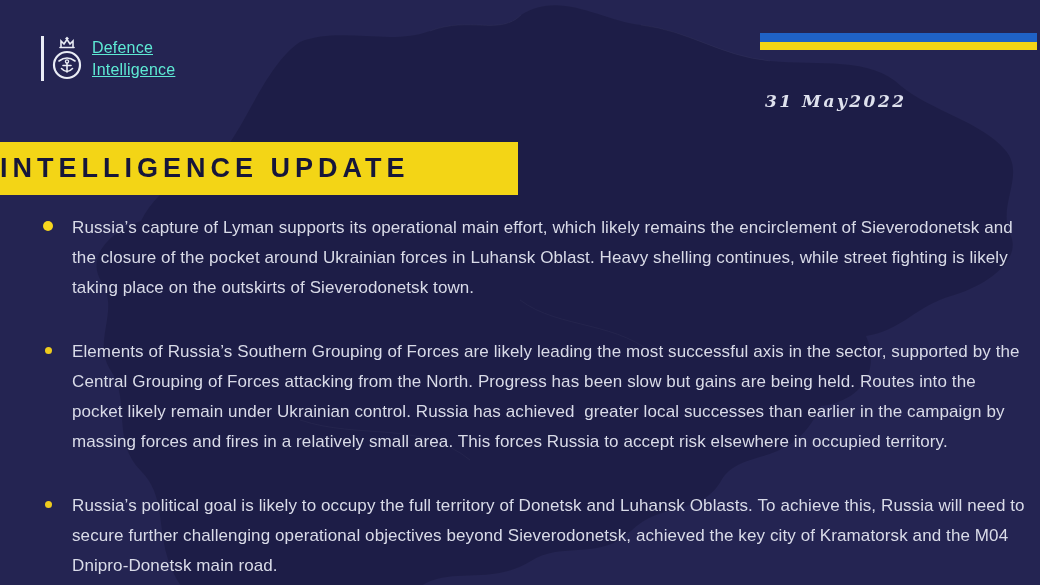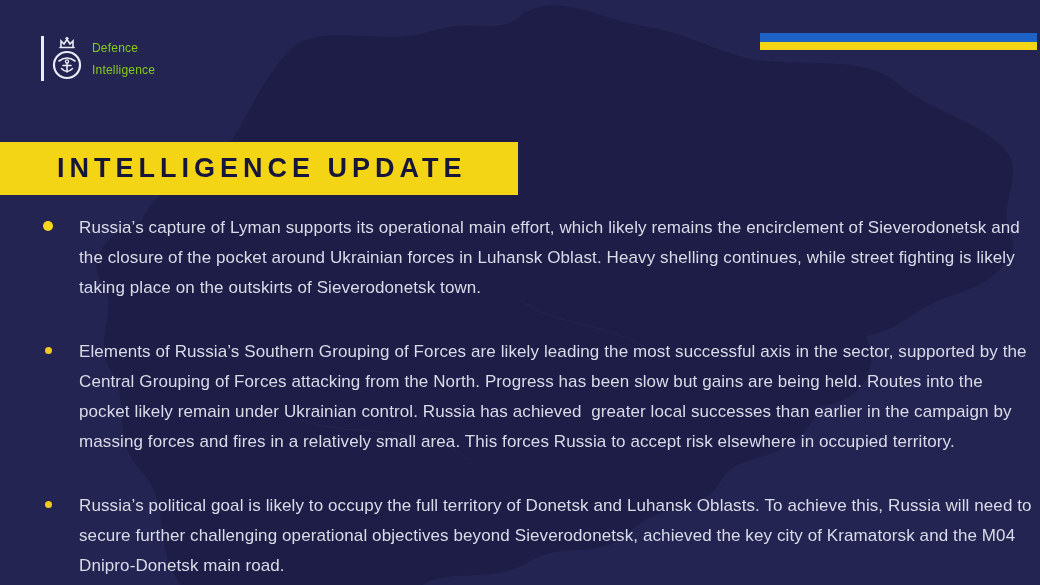--- a/index.html
+++ b/index.html
@@ -28,25 +28,26 @@
     align-items: center;
   }
   .logo-bar {
     width: 3px;
     height: 45px;
     background: #e9ecf5;
     margin-right: 6px;
   }
   .crest { width: 34px; height: 47px; margin-right: 8px; }
   .brand-text {
-    color: #84cc16;
-    font-size: 12px;
+    color: #5eead4;
+    font-size: 16px;
     font-weight: 500;
     line-height: 22px;
     letter-spacing: 0.2px;
+    text-decoration: underline;
   }
   
   .flag {
     position: absolute;
     left: 760px;
     top: 33px;
     width: 277px;
     height: 17px;
     display: flex;
     flex-direction: column;
@@ -78,21 +79,20 @@
   
   .banner {
     position: absolute;
     left: 0;
     top: 142px;
     width: 518px;
     height: 53px;
     background: #f3d516;
     display: flex;
     align-items: center;
-    padding-left: 57px;
   }
   .banner-label {
     color: #16163a;
     font-size: 27px;
     font-weight: 700;
     letter-spacing: 5px;
     white-space: nowrap;
   }
   
   .content {
@@ -105,21 +105,20 @@
     position: relative;
     margin-bottom: 34px;
   }
   .bullet-text {
     display: block;
     color: #d9dbe8;
     font-size: 17px;
     line-height: 30px;
     letter-spacing: 0.1px;
     white-space: pre;
-    margin-left: 7px;
   }
   .dot {
     position: absolute;
     border-radius: 50%;
     background: #eecb1d;
   }
   .dot-lg { width: 10px; height: 10px; left: -29px; top: 8px; background: #f7d71e; }
   .dot-sm { width: 7px; height: 7px; left: -27px; top: 10px; }
 </style>
 </head>
@@ -155,20 +154,21 @@
       <div>Defence</div>
       <div>Intelligence</div>
     </div>
   </div>
 
   <div class="flag">
     <div class="flag-blue"></div>
     <div class="flag-yellow"></div>
   </div>
 
+  <div class="update-date">31 May2022</div>
 
   <div class="banner">
     <span class="banner-label">INTELLIGENCE UPDATE</span>
   </div>
 
   <div class="content">
     <div class="bullet">
       <span class="dot dot-lg"></span>
       <span class="bullet-text">Russia’s capture of Lyman supports its operational main effort, which likely remains the encirclement of Sieverodonetsk and
 the closure of the pocket around Ukrainian forces in Luhansk Oblast. Heavy shelling continues, while street fighting is likely

